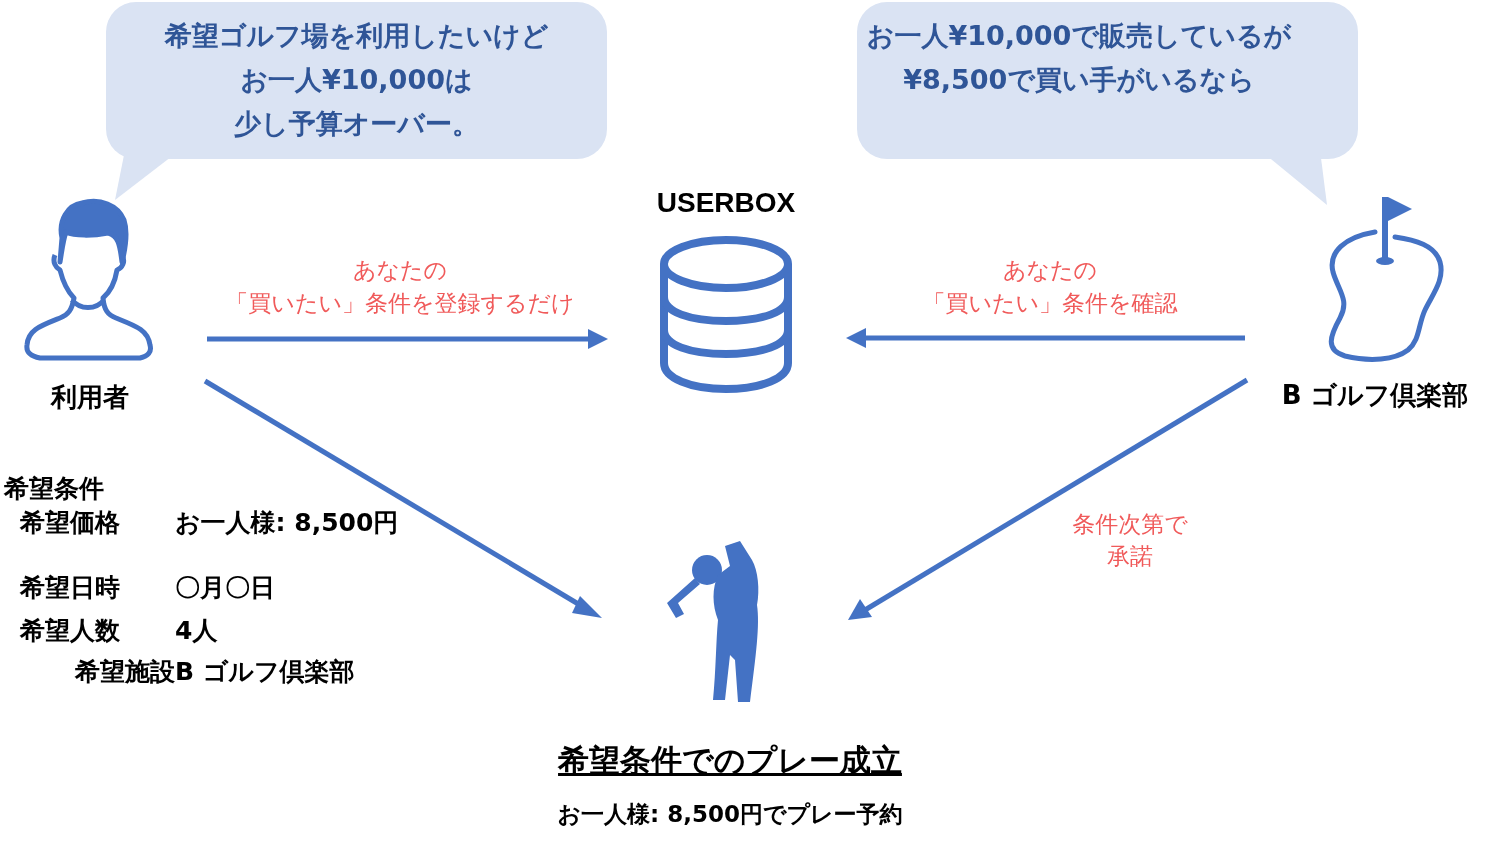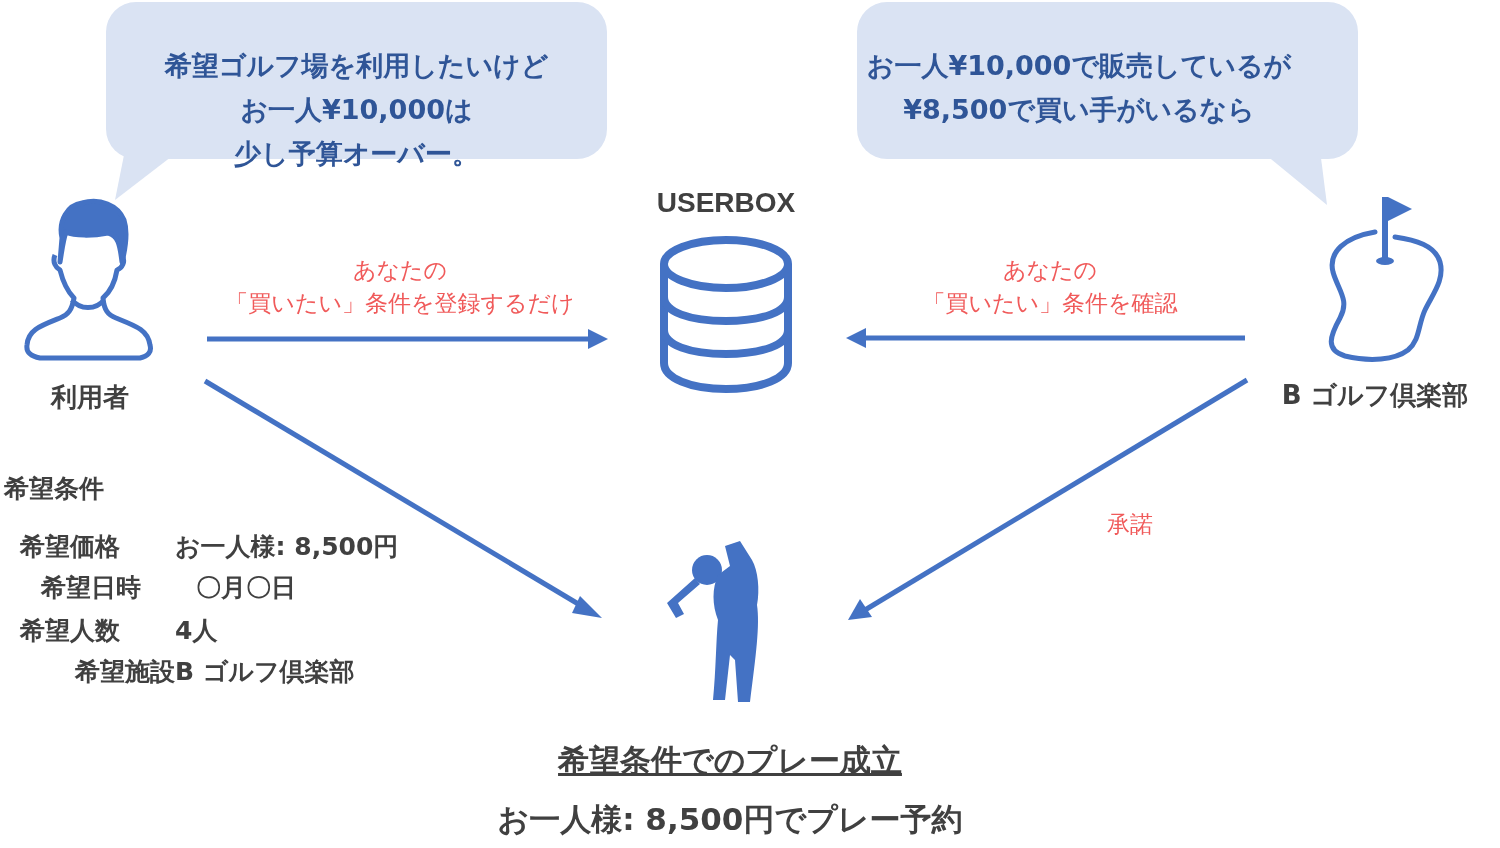--- a/index.html
+++ b/index.html
@@ -1,20 +1,20 @@
 <!DOCTYPE html>
 <html><head>
 <meta charset="utf-8">
 <style>
   html, body { margin: 0; padding: 0; background: #ffffff; }
   body { width: 1500px; height: 848px; position: relative; overflow: hidden;
          font-family: "DejaVu Sans", "Liberation Sans", sans-serif; }
   .abs { position: absolute; }
-  .bubble-text { color: #2f5597; font-weight: bold; font-size: 27px; line-height: 44px; text-align: center; margin-top: 30px; }
-  .navy { color: #404040; font-weight: bold; }
+  .bubble-text { color: #2f5597; font-weight: bold; font-size: 27px; line-height: 44px; text-align: center; }
+  .navy { color: #000000; font-weight: bold; }
   .red { color: #f05a5a; font-weight: normal; }
   svg.layer { position: absolute; left: 0; top: 0; }
   .cond-row { position: absolute; left: 20px; font-size: 25px; white-space: nowrap; }
   .cond-row .lbl { display: inline-block; width: 155px; }
 </style>
 </head>
 <body>
 
 <svg class="layer" width="1500" height="848" viewBox="0 0 1500 848">
   <defs>
@@ -93,31 +93,32 @@
 
 <div class="abs red" style="left:190px; top:254px; width:420px; text-align:center; font-size:23px; line-height:33px;">
   <div>あなたの</div>
   <div>「買いたい」条件を登録するだけ</div>
 </div>
 <div class="abs red" style="left:860px; top:254px; width:380px; text-align:center; font-size:23px; line-height:33px;">
   <div>あなたの</div>
   <div>「買いたい」条件を確認</div>
 </div>
 <div class="abs red" style="left:1040px; top:508px; width:180px; text-align:center; font-size:23px; line-height:32px;">
+  <div>条件次第で</div>
   <div>承諾</div>
 </div>
 
 <div class="abs navy" style="left:4px; top:472px; font-size:25px;">希望条件</div>
-<div class="cond-row navy" style="top:530px;">
+<div class="cond-row navy" style="top:506px;">
   <span class="lbl">希望価格</span><span>お一人様: 8,500円</span>
 </div>
-<div class="cond-row navy" style="top:571px;margin-left:21px;">
+<div class="cond-row navy" style="top:571px;">
   <span class="lbl">希望日時</span><span>〇月〇日</span>
 </div>
 <div class="cond-row navy" style="top:614px;">
   <span class="lbl">希望人数</span><span>4人</span>
 </div>
 <div class="cond-row navy" style="top:655px;text-align:right;">
   <span class="lbl">希望施設</span><span>B ゴルフ倶楽部</span>
 </div>
 
 <div class="abs navy" style="left:480px; top:740px; width:500px; text-align:center; font-size:31px;text-decoration:underline;">希望条件でのプレー成立</div>
-<div class="abs navy" style="left:480px; top:799px; width:500px; text-align:center; font-size:31px;">お一人様: 8,500円でプレー予約</div>
+<div class="abs navy" style="left:480px; top:799px; width:500px; text-align:center; font-size:23px;">お一人様: 8,500円でプレー予約</div>
 
 </body></html>

